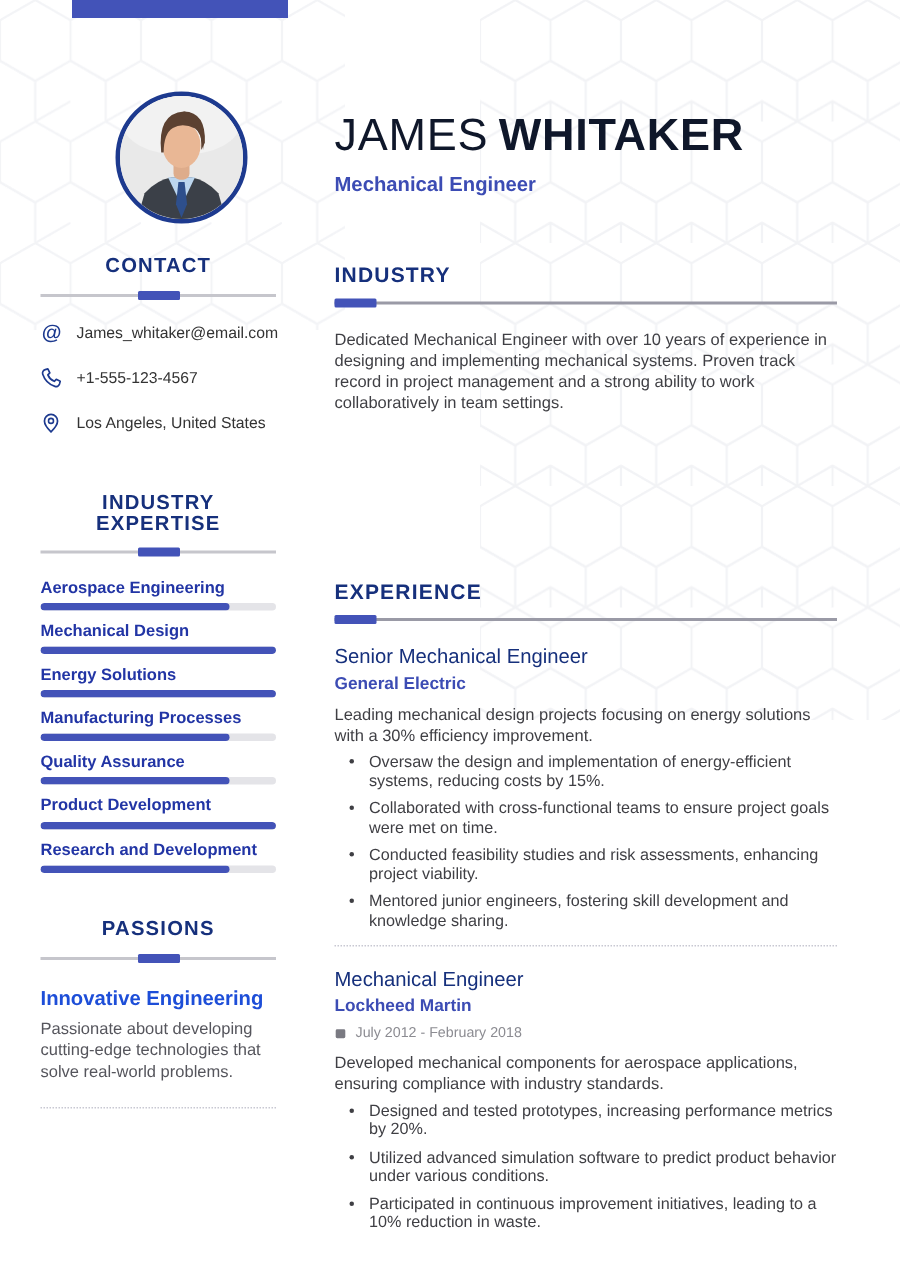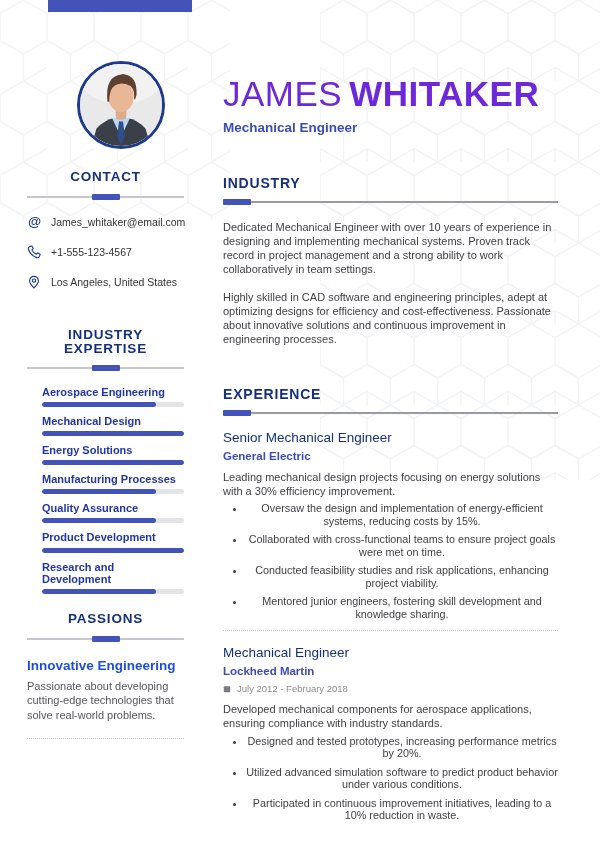--- a/index.html
+++ b/index.html
@@ -23,21 +23,21 @@
   
   .avatar-wrap {
     position:absolute; left:77px; top:61px; width:88px; height:88px;
     border-radius:50%; border:3px solid #1d3a8f; overflow:hidden;
     box-sizing:border-box; background:#e9e9e9;
   }
   .avatar-wrap svg { display:block; width:100%; height:100%; }
 
   
   .header-block { position:absolute; left:223px; top:76px; }
-  .name { font-size:35px; color:#6d28d9; letter-spacing:0.5px; line-height:1; white-space:nowrap; }
+  .name { font-size:30px; color:#0f172a; letter-spacing:0.5px; line-height:1; white-space:nowrap; }
   .name .first { font-weight:500; }
   .name .last { font-weight:800; margin-left:7px; }
   .subtitle { margin-top:9px; font-size:13.5px; font-weight:700; color:#3c4cb4; }
 
   
   .divider { position:relative; height:6px; }
   .d-line { position:absolute; top:2px; left:0; right:0; height:2px; background:#c6c6cc; }
   .divider.thin .d-line { height:1.5px; background:#9a9aa6; }
   .d-accent { position:absolute; top:0; height:6px; width:28px; background:#4353b8; border-radius:1px; }
   .center-accent .d-accent { left:50%; margin-left:-14px; }
@@ -55,21 +55,21 @@
   }
   .side-section .divider { margin-top:10px; }
 
   .contact-list { margin-top:14px; }
   .contact-item { display:flex; align-items:center; gap:9px; margin-bottom:14px; min-height:16px; }
   .contact-icon { width:15px; text-align:center; color:#1d3a8f; flex:0 0 15px; }
   .contact-icon svg { display:block; }
   .at-glyph { font-size:13.5px; font-weight:600; line-height:1; }
   .contact-text { font-size:10.5px; color:#333333; }
 
-  .skills { margin-top:15px;margin-left:15px; }
+  .skills { margin-top:15px; }
   .skill-row { margin-bottom:8px; }
   .skill-label { font-size:11px; font-weight:700; color:#2235a5; line-height:1.1; margin-bottom:4px; }
   .skill-track { height:5px; background:#e4e4e8; border-radius:3px; overflow:hidden; }
   .skill-fill { height:5px; background:#4353b8; border-radius:3px; }
 
   .passion-item { margin-top:16px; }
   .passion-title { font-size:13.5px; font-weight:700; color:#1d4ed8; line-height:1.15; }
   .passion-text { margin-top:6px; font-size:11px; line-height:1.3; color:#55555c; }
   #passions-section .dotted-sep { margin-top:16px; }
 
@@ -81,21 +81,21 @@
   .main-section .divider { margin-top:9px; }
 
   .summary-para { margin-top:14px; font-size:11px; line-height:1.27; color:#3f3f44; }
   .summary-para:first-of-type { margin-top:16px; }
 
   .job { margin-top:14px; }
   .job-title { font-size:13.5px; font-weight:400; color:#16307c; line-height:1.15; }
   .job-company { margin-top:4px; font-size:11.5px; font-weight:700; color:#3c4cb4; }
   .job-dates { margin-top:6px; display:flex; align-items:center; gap:6px; font-size:9.5px; color:#8c8c92; }
   .job-desc { margin-top:8px; font-size:11px; line-height:1.3; color:#3f3f44; }
-  .job-bullets { margin:4px 0 0; padding-left:23px;text-align:center; }
+  .job-bullets { margin:4px 0 0; padding-left:23px; }
   .job-bullets li { font-size:10.8px; line-height:1.18; color:#3f3f44; margin-bottom:5.5px; }
   #experience-section .dotted-sep { margin-top:10px; }
 </style>
 </head>
 <body>
 
 <div class="page">
 
   <svg class="hexbg top-right" width="280" height="480">
     <defs>
@@ -240,38 +240,37 @@
     <div class="dotted-sep"></div>
   </div>
 
   <div class="main-section" id="summary-section">
     <div class="main-heading">INDUSTRY</div>
     <div class="divider thin left-accent">
       <div class="d-line"></div>
       <div class="d-accent"></div>
     </div>
     <p class="summary-para">Dedicated Mechanical Engineer with over 10 years of experience in designing and implementing mechanical systems. Proven track record in project management and a strong ability to work collaboratively in team settings.</p>
-    <p class="summary-para">Highly skilled in CAD software and engineering principles, adept at optimizing designs for efficiency and cost-effectiveness. Passionate about innovative solutions and continuous improvement in engineering processes.</p>
   </div>
 
   <div class="main-section" id="experience-section">
     <div class="main-heading">EXPERIENCE</div>
     <div class="divider thin left-accent">
       <div class="d-line"></div>
       <div class="d-accent"></div>
     </div>
 
     <div class="job">
       <div class="job-title">Senior Mechanical Engineer</div>
       <div class="job-company">General Electric</div>
       <div class="job-desc">Leading mechanical design projects focusing on energy solutions with a 30% efficiency improvement.</div>
       <ul class="job-bullets">
         <li>Oversaw the design and implementation of energy-efficient systems, reducing costs by 15%.</li>
         <li>Collaborated with cross-functional teams to ensure project goals were met on time.</li>
-        <li>Conducted feasibility studies and risk applications, enhancing project viability.</li>
+        <li>Conducted feasibility studies and risk assessments, enhancing project viability.</li>
         <li>Mentored junior engineers, fostering skill development and knowledge sharing.</li>
       </ul>
     </div>
 
     <div class="dotted-sep"></div>
 
     <div class="job">
       <div class="job-title">Mechanical Engineer</div>
       <div class="job-company">Lockheed Martin</div>
       <div class="job-dates">

